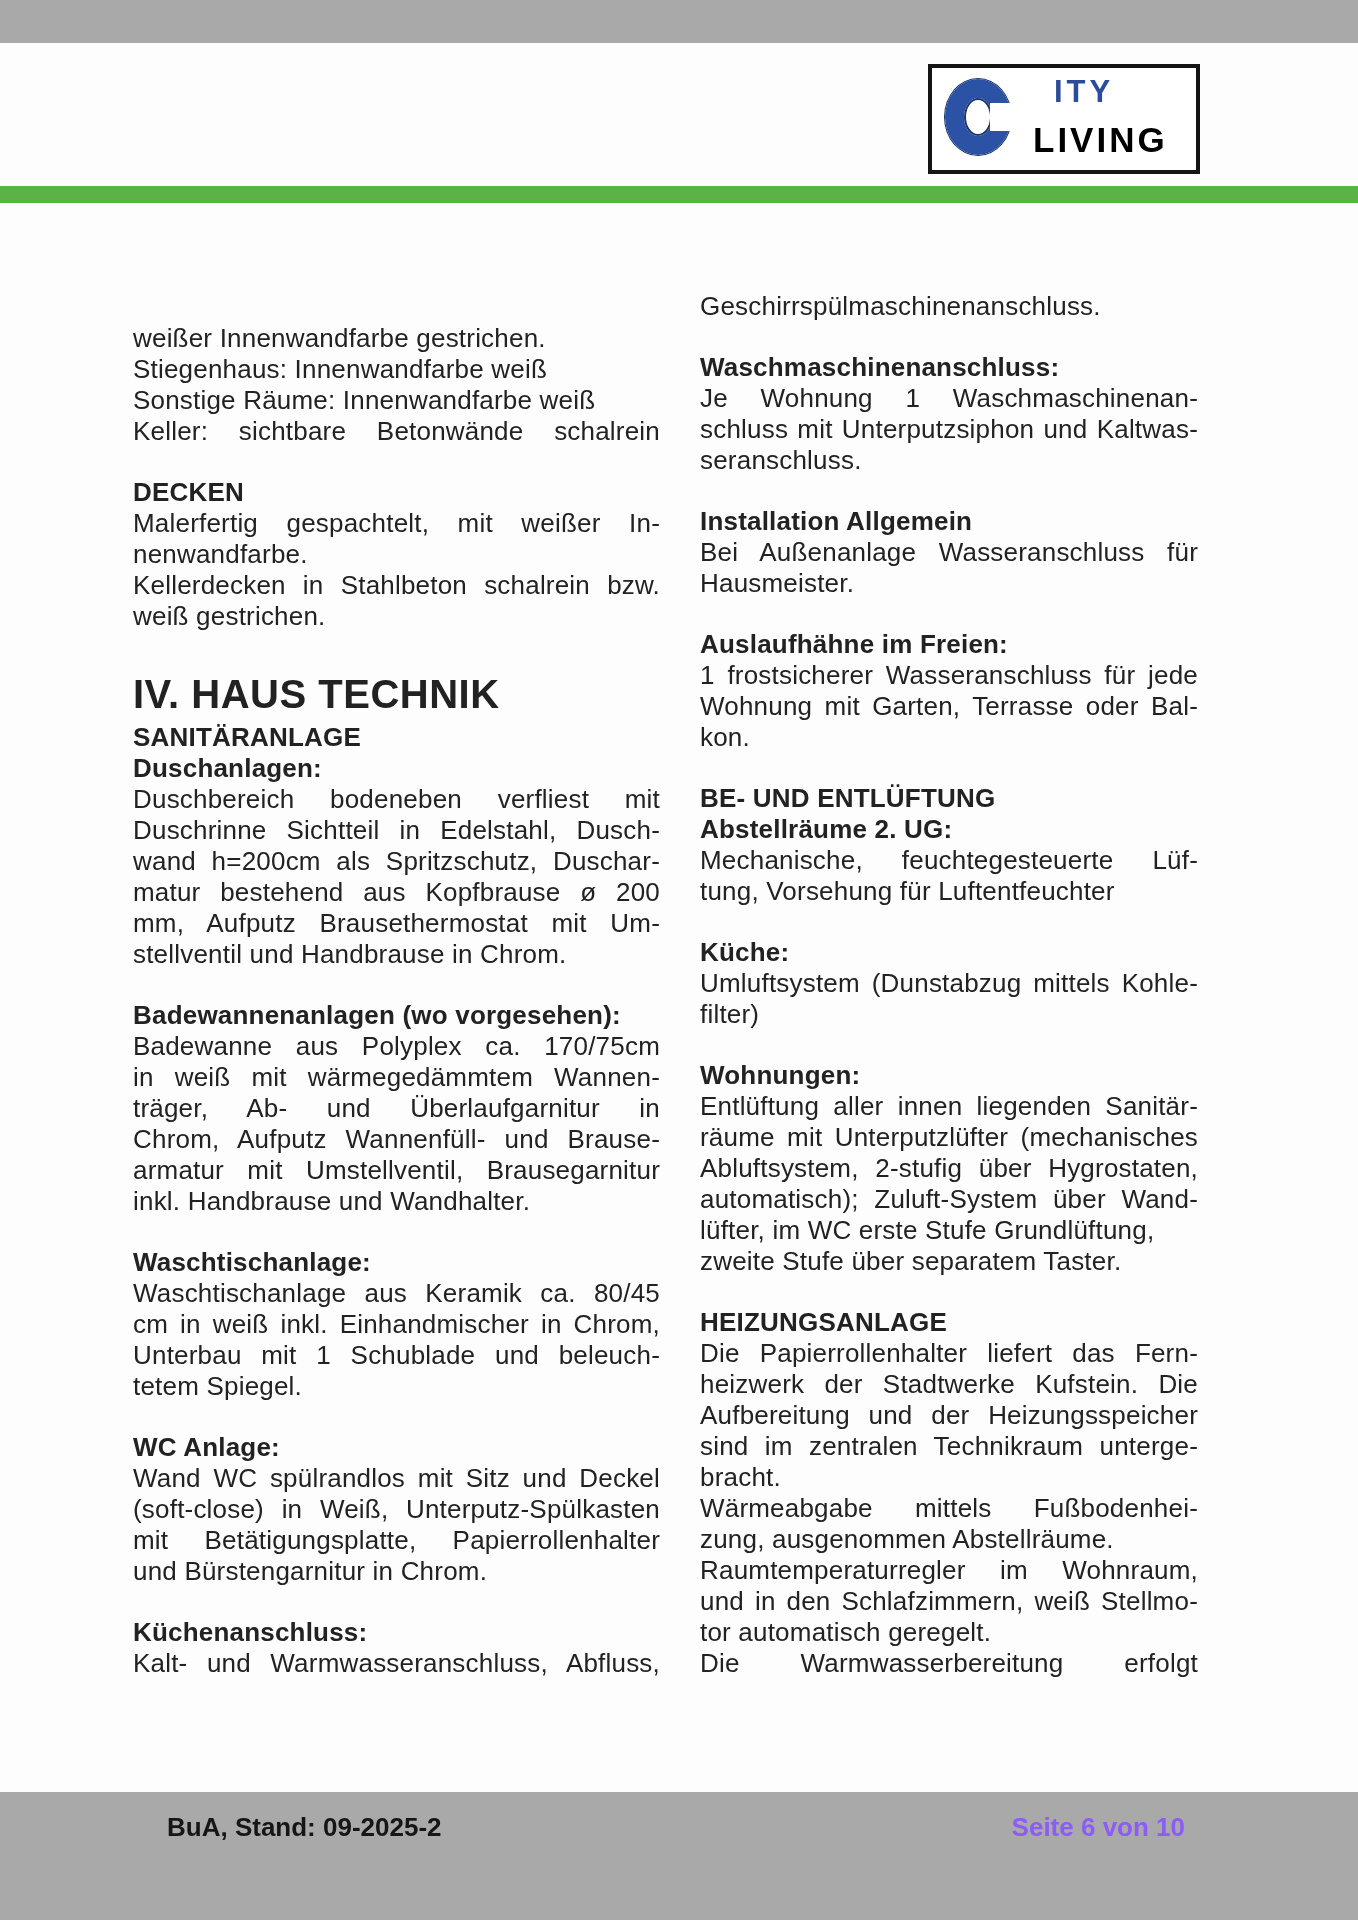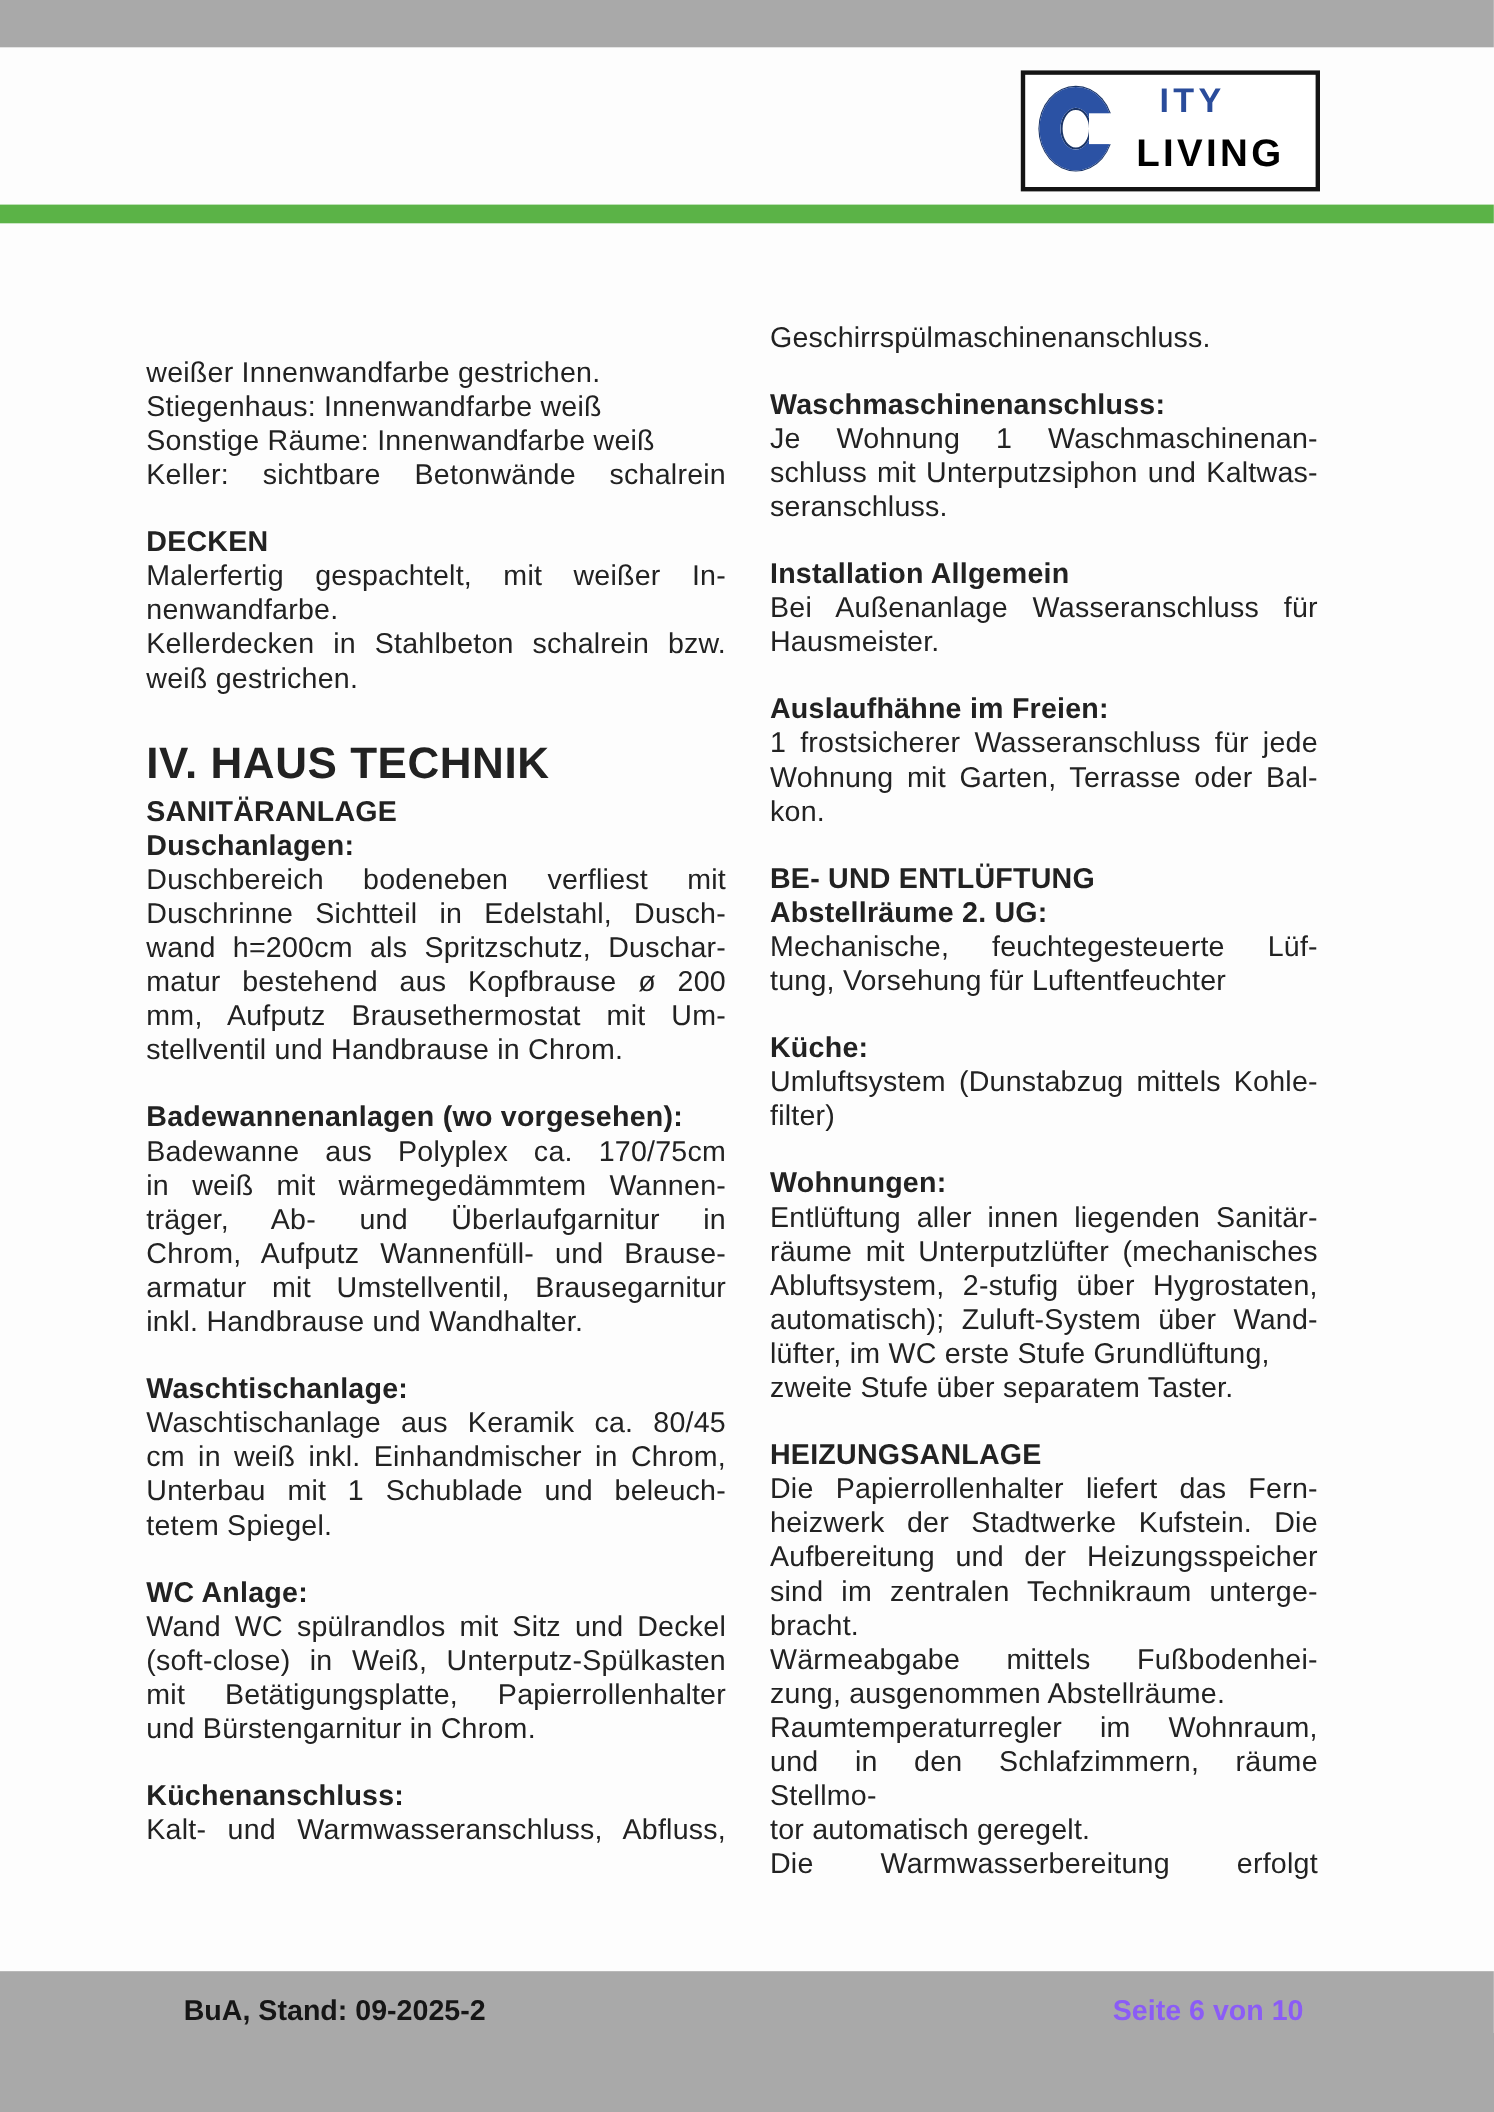--- a/index.html
+++ b/index.html
@@ -134,20 +134,20 @@
     <div class="gap"></div>
     <div class="ln bold">HEIZUNGSANLAGE</div>
     <div class="ln jbody">Die Papierrollenhalter liefert das Fern-</div>
     <div class="ln jbody">heizwerk der Stadtwerke Kufstein. Die</div>
     <div class="ln jbody">Aufbereitung und der Heizungsspeicher</div>
     <div class="ln jbody">sind im zentralen Technikraum unterge-</div>
     <div class="ln body">bracht.</div>
     <div class="ln jbody">Wärmeabgabe mittels Fußbodenhei-</div>
     <div class="ln body">zung, ausgenommen Abstellräume.</div>
     <div class="ln jbody">Raumtemperaturregler im Wohnraum,</div>
-    <div class="ln jbody">und in den Schlafzimmern, räume Stellmo-</div>
+    <div class="ln jbody">und in den Schlafzimmern, weiß Stellmo-</div>
     <div class="ln body">tor automatisch geregelt.</div>
     <div class="ln jbody">Die Warmwasserbereitung erfolgt</div>
   </div>
 
 <div class="footer-band"></div>
 <div class="footer-left">BuA, Stand: 09-2025-2</div>
 <div class="footer-right">Seite 6 von 10</div>
 
 </body></html>

